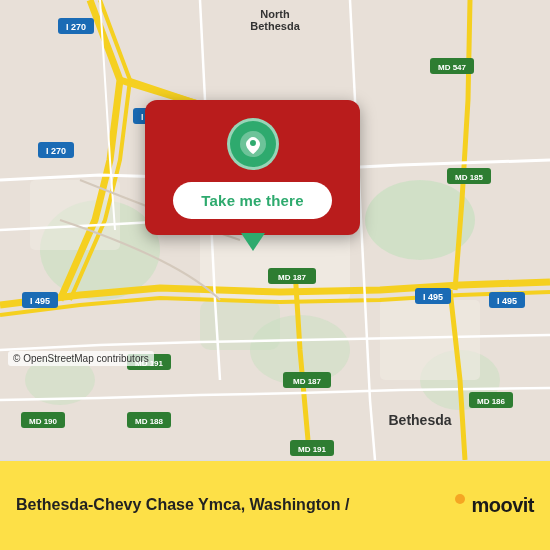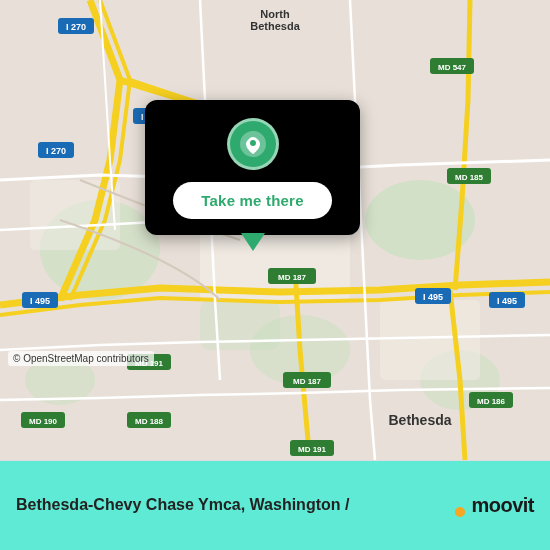--- a/index.html
+++ b/index.html
@@ -26,21 +26,21 @@
       position: absolute;
       top: 0; left: 0;
     }
 
     
     .popup-card {
       position: absolute;
       top: 100px;
       left: 145px;
       width: 215px;
-      background: #000000;
+      background: #b91c1c;
       border-radius: 12px;
       display: flex;
       flex-direction: column;
       align-items: center;
       padding: 18px 20px 16px 20px;
       box-shadow: 0 4px 16px rgba(0,0,0,0.35);
       z-index: 10;
     }
 
     .popup-card::after {
@@ -83,21 +83,21 @@
       font-weight: 600;
       cursor: pointer;
       letter-spacing: 0.2px;
       white-space: nowrap;
     }
 
     
     #info-bar {
       width: 550px;
       height: 90px;
-      background: #5eead4;
+      background: #fde047;
       position: absolute;
       bottom: 0;
       left: 0;
       display: flex;
       align-items: center;
       padding: 0 16px;
       border-top: 1px solid #ddd;
       justify-content: space-between;
     }
 
@@ -112,21 +112,21 @@
       line-height: 1.3;
     }
 
     .info-subtitle {
       font-size: 14px;
       color: #555;
     }
 
     .moovit-logo {
       display: flex;
-      align-items: flex-end;
+      align-items: flex-start;
       gap: 4px;
       font-weight: 800;
       font-size: 20px;
       color: #1a1a1a;
       letter-spacing: -0.5px;
     }
 
     .moovit-dot {
       width: 10px;
       height: 10px;

